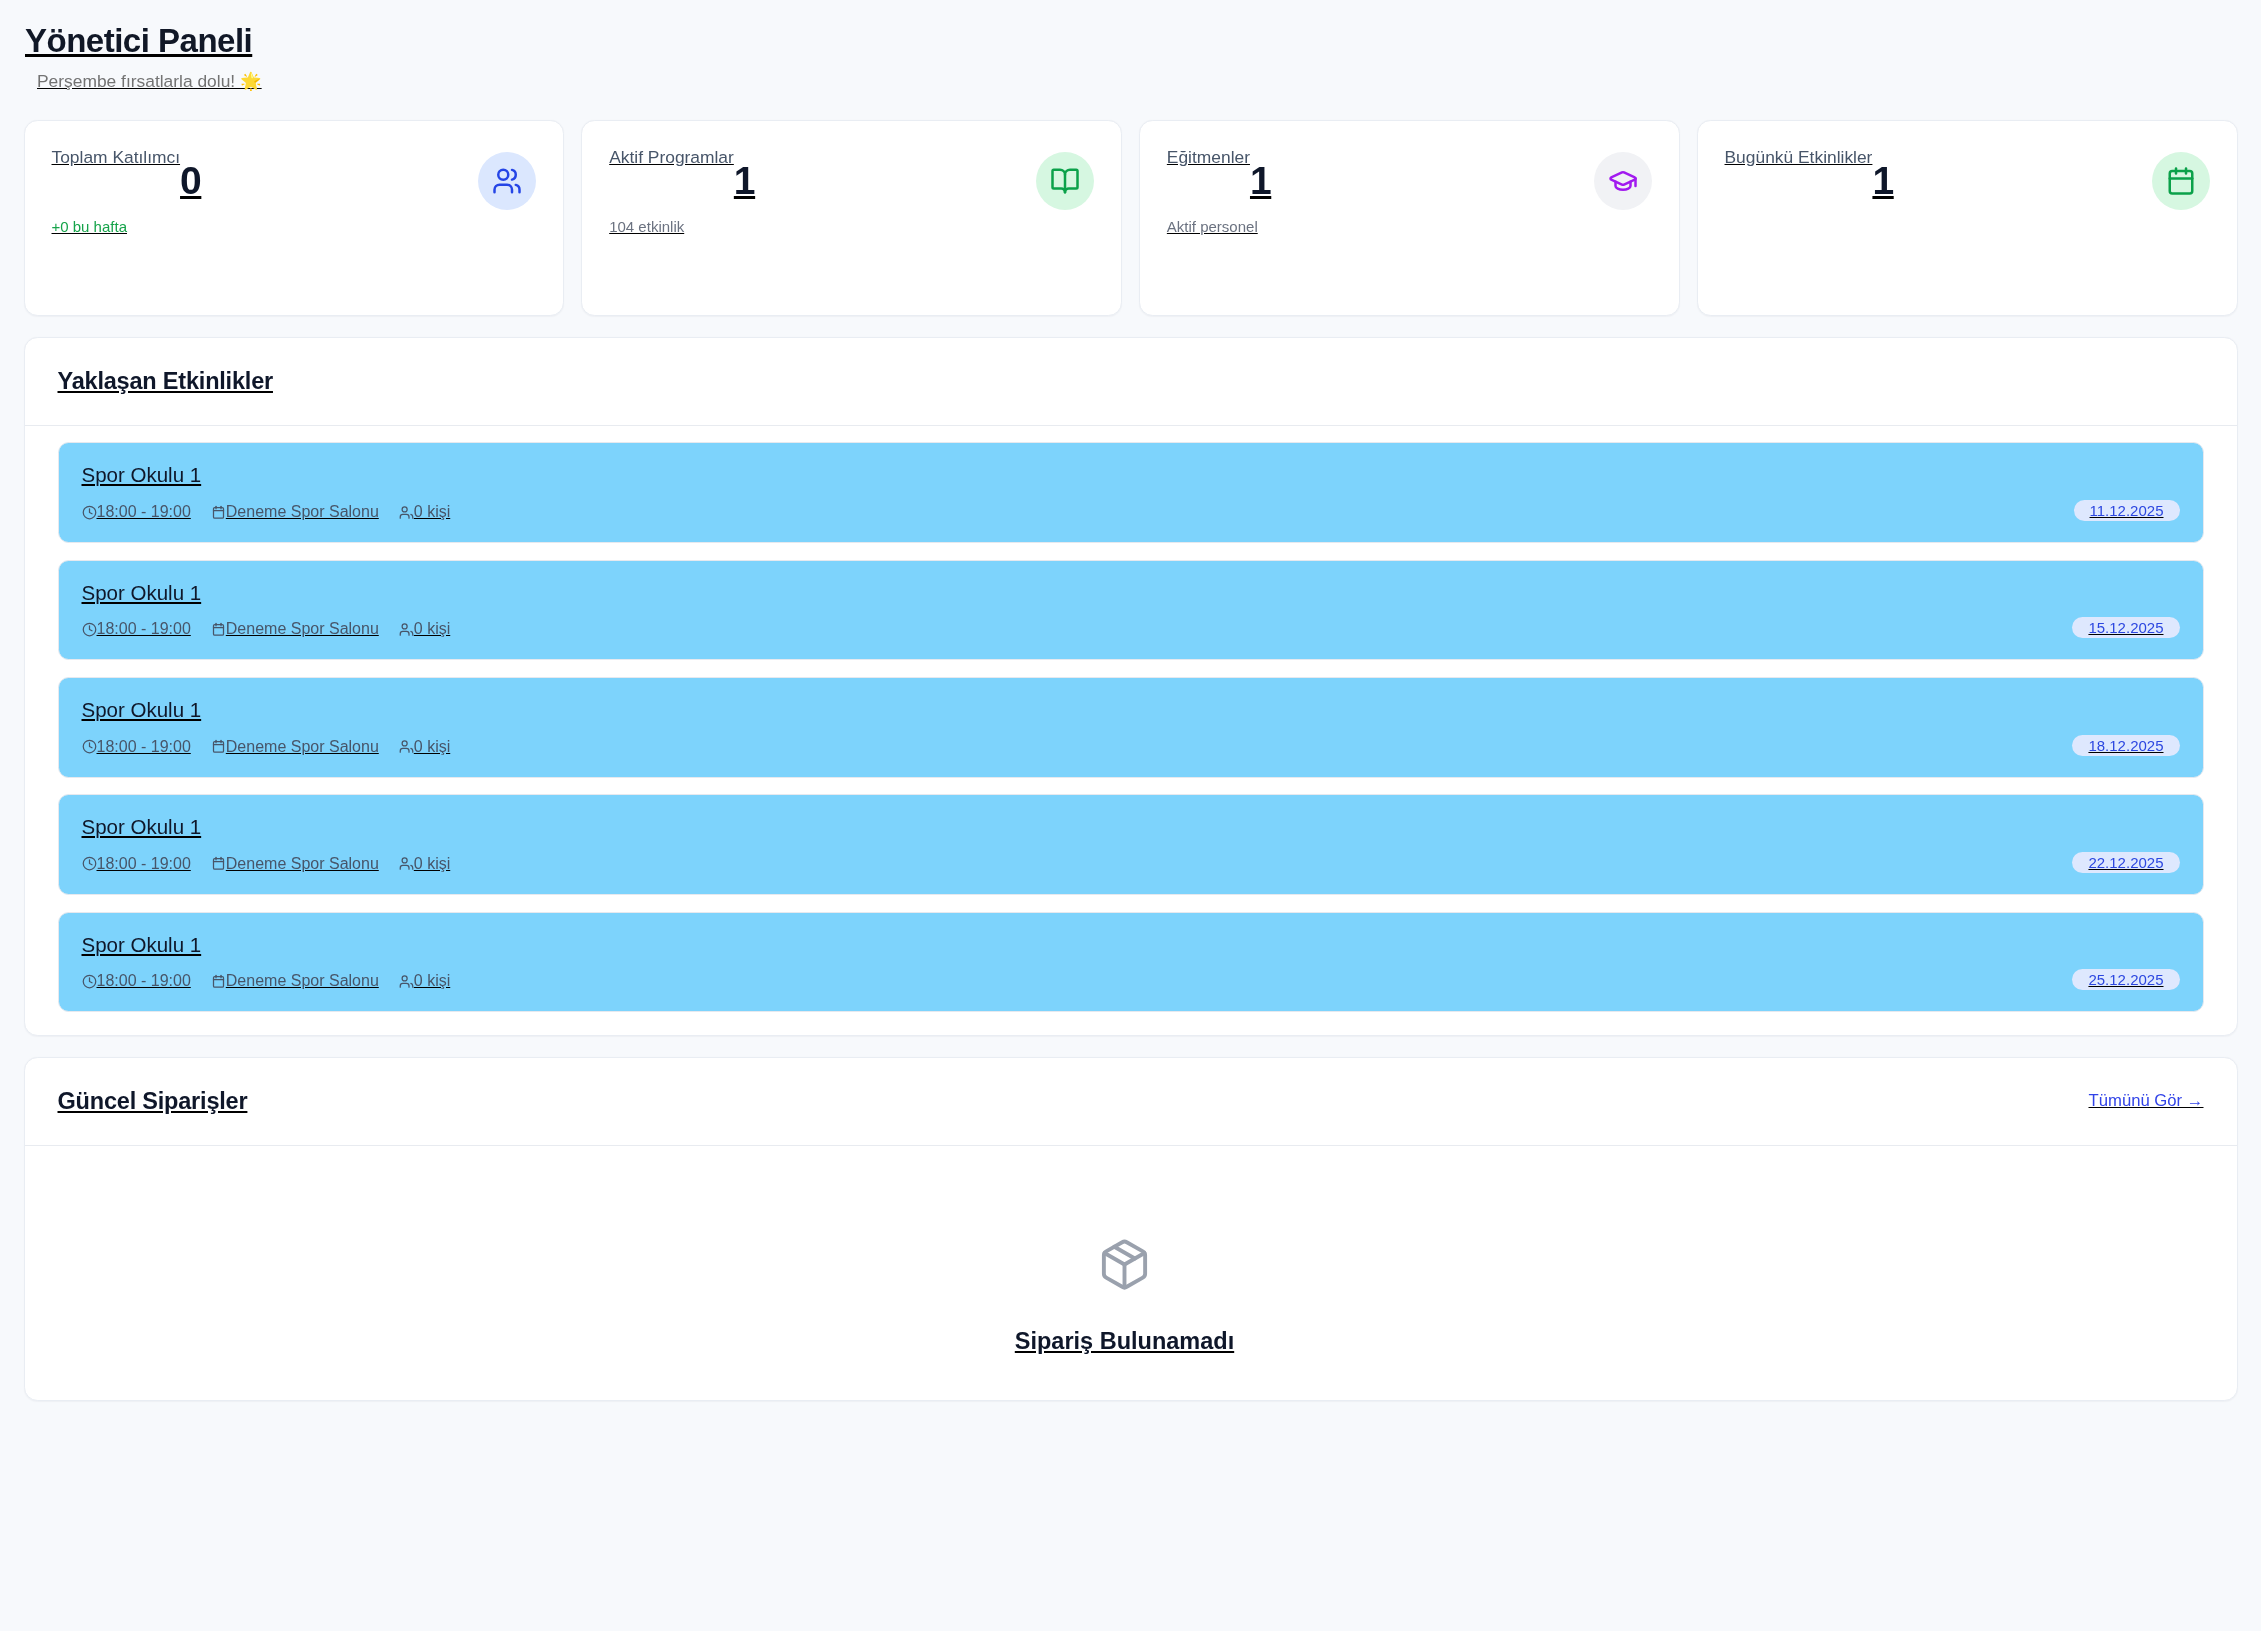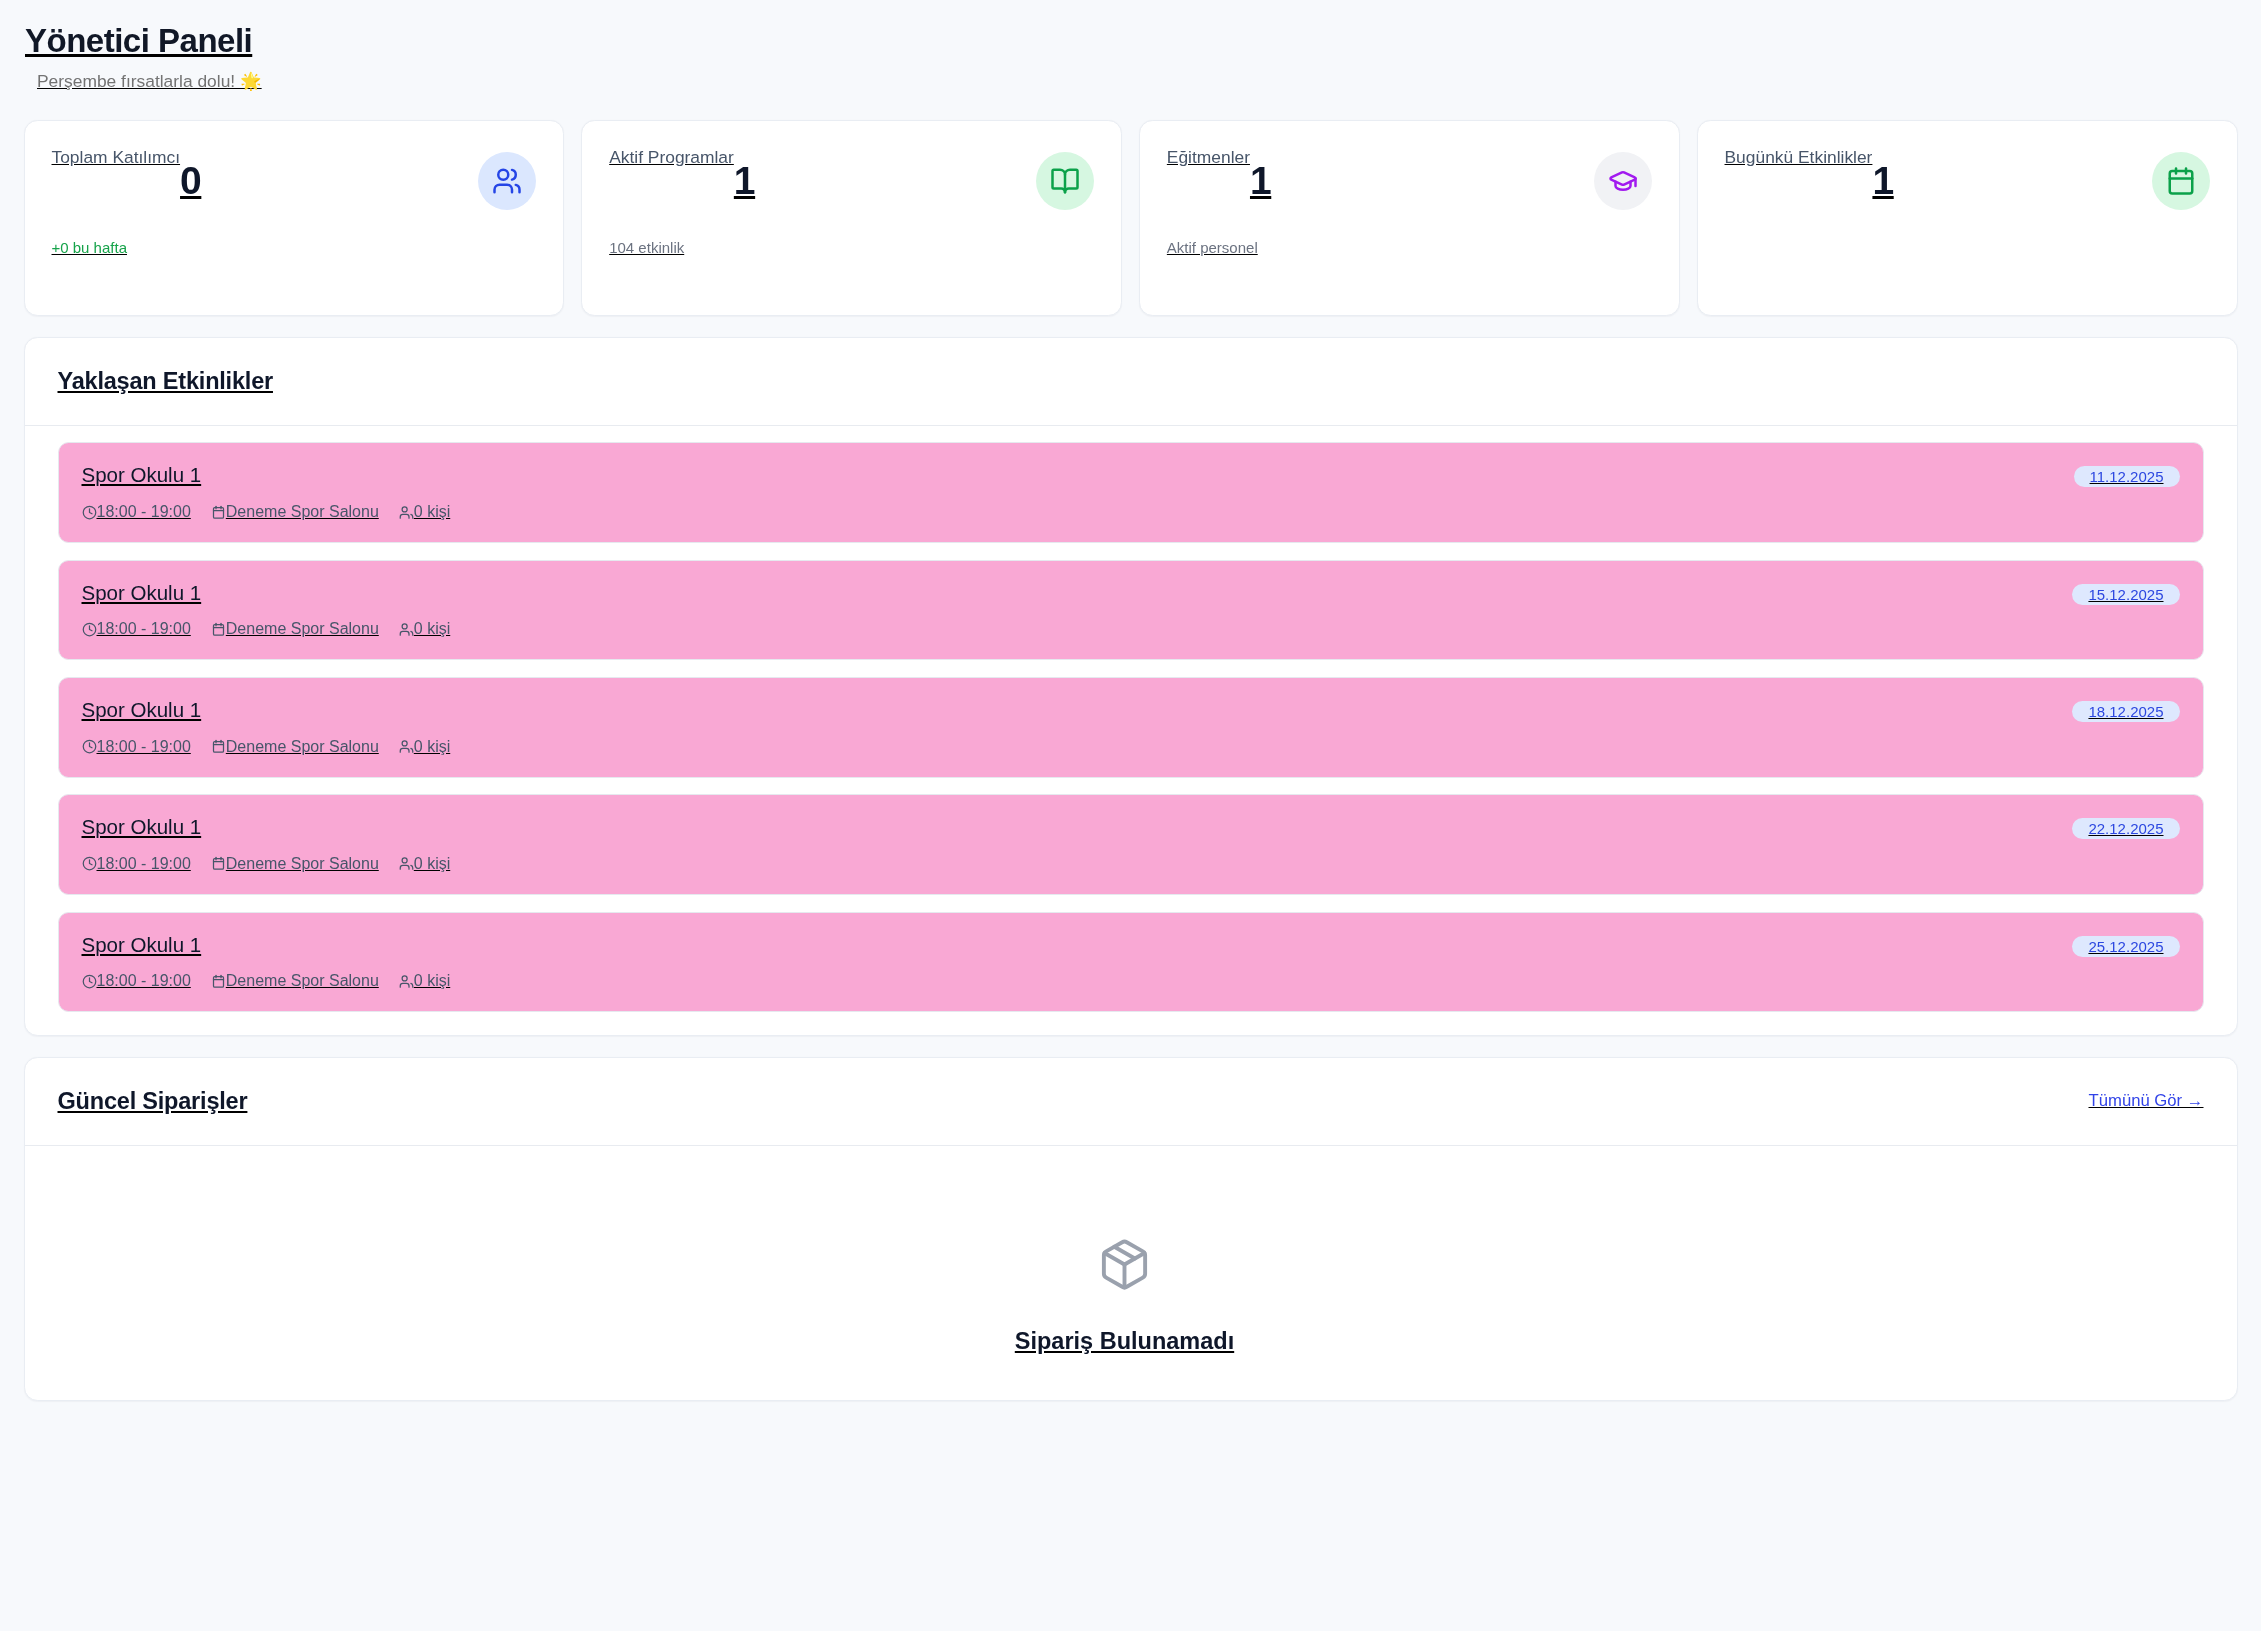--- a/index.html
+++ b/index.html
@@ -58,21 +58,21 @@
   .stat-value {
     font-size: 39px;
     font-weight: bold;
     color: #0f172a;
     line-height: 1.05;
     margin-top: 13.6px;
     letter-spacing: -0.4px;
   }
   .stat-sub {
     font-size: 15px;
-    margin-top: 29px;
+    margin-top: 8px;
     color: #6b7280;
     font-weight: 400;
     white-space: nowrap;
   }
   .stat-sub.green { color: #16a34a; }
   .stat-icon {
     width: 58px; height: 58px;
     border-radius: 50%;
     display: flex; align-items: center; justify-content: center;
     flex: 0 0 58px;
@@ -113,23 +113,23 @@
   }
 
   
   .events-body { padding: 16.7px 33px 23px 33px; }
   .event-row {
     border: 0.8px solid #e6e9ef;
     border-radius: 10.6px;
     padding: 20px 23px 21px 23px;
     margin-bottom: 16.7px;
     display: flex;
-    align-items: flex-start;
+    align-items: flex-end;
     justify-content: space-between;
-    background: #f9a8d4;
+    background: #7dd3fc;
   }
   .event-row:last-child { margin-bottom: 0; }
   .event-name {
     font-size: 20.5px;
     color: #0f172a;
     font-weight: 400;
     line-height: 1.2;
   }
   .event-meta {
     display: flex;

